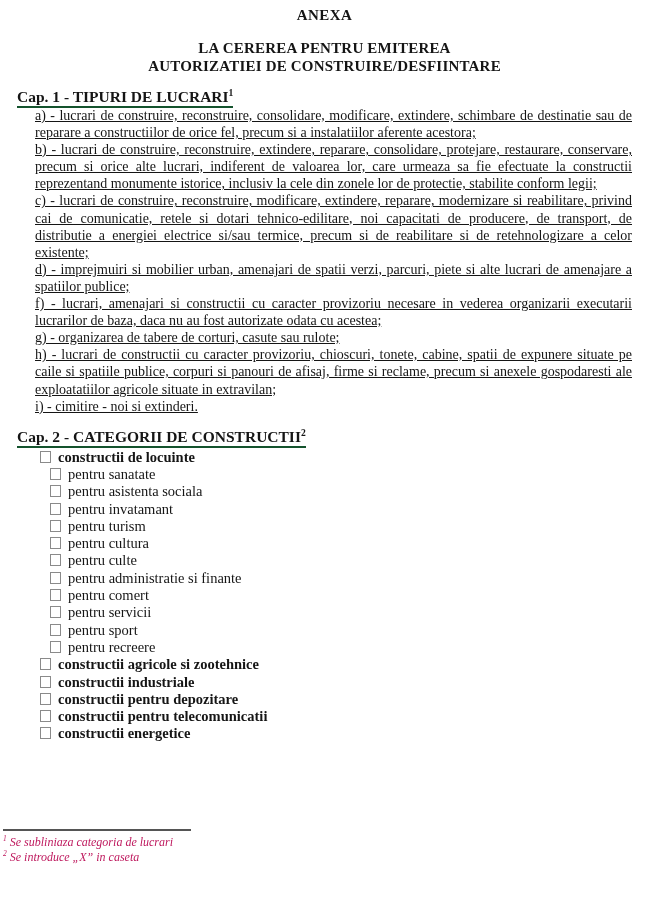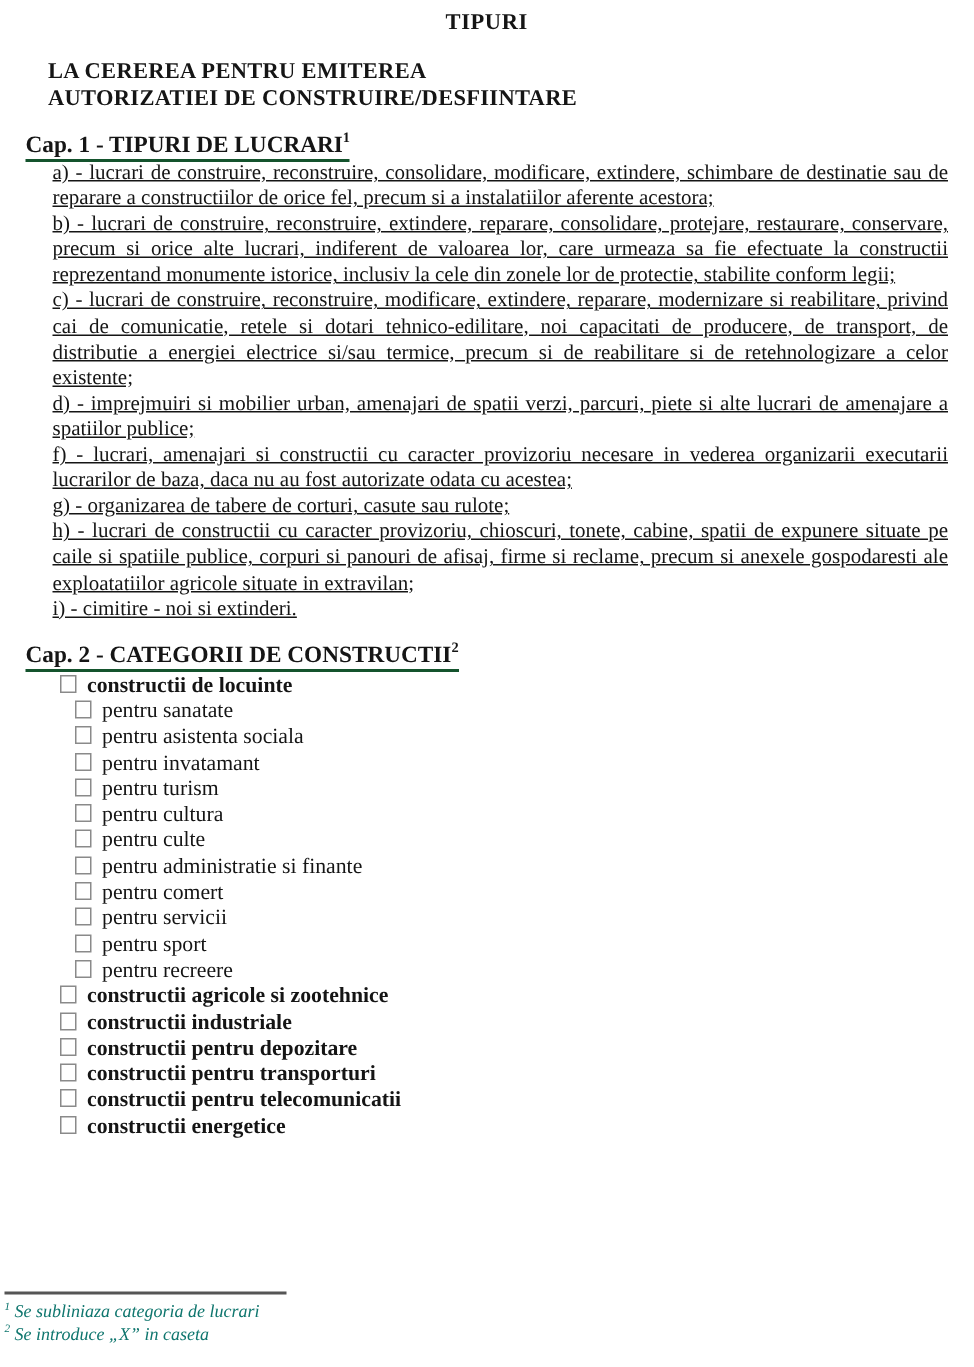--- a/index.html
+++ b/index.html
@@ -13,26 +13,25 @@
     margin:0 auto;
   }
   .doc-title {
     margin:0; padding-top:7px;
     text-align:center;
     font-size:15px; font-weight:bold;
     letter-spacing:0.4px;
   }
   .doc-subtitle {
     margin-top:16px;
-    text-align:left;
+    text-align:center;
     font-weight:bold;
     font-size:15px;
     line-height:17.5px;
     letter-spacing:0.2px;
-    padding-left:32px;
   }
   .chapter-heading {
     margin:13px 0 0 17px;
     font-size:15.5px;
     font-weight:bold;
     line-height:18px;
   }
   .hd-underline { border-bottom:2px solid #14532d; padding-bottom:1px; }
   sup { font-size:62%; vertical-align:super; line-height:0; }
   .paragraphs {
@@ -53,39 +52,39 @@
   .cb {
     display:inline-block;
     width:9px; height:10px;
     border:1px solid #8a8a8a;
     background:#fff;
     margin-right:7px;
     vertical-align:-1px;
   }
   .footnotes {
     position:absolute;
-    left:3px; top:861px;
+    left:3px; top:829px;
     font-size:12px;
     font-style:italic;
     line-height:14.5px;
-    color:#0f766e;
+    color:#be185d;
   }
   .fn-sep {
     width:188px;
     border-top:2px solid #555;
     margin-bottom:4px;
   }
   .fn sup { font-style:italic; }
 </style>
 </head>
 <body>
 
 <div class="page">
 
-  <div class="doc-title">TIPURI</div>
+  <div class="doc-title">ANEXA</div>
 
   <div class="doc-subtitle">
     <div>LA CEREREA PENTRU EMITEREA</div>
     <div>AUTORIZATIEI DE CONSTRUIRE/DESFIINTARE</div>
   </div>
 
   <div class="chapter-heading">
     <span class="hd-underline"><span>Cap. 1 - TIPURI DE LUCRARI</span><sup>1</sup></span>
   </div>
 
@@ -113,21 +112,20 @@
     <div class="cbrow lvl2"><span class="cb"></span><span>pentru cultura</span></div>
     <div class="cbrow lvl2"><span class="cb"></span><span>pentru culte</span></div>
     <div class="cbrow lvl2"><span class="cb"></span><span>pentru administratie si finante</span></div>
     <div class="cbrow lvl2"><span class="cb"></span><span>pentru comert</span></div>
     <div class="cbrow lvl2"><span class="cb"></span><span>pentru servicii</span></div>
     <div class="cbrow lvl2"><span class="cb"></span><span>pentru sport</span></div>
     <div class="cbrow lvl2"><span class="cb"></span><span>pentru recreere</span></div>
     <div class="cbrow lvl1"><span class="cb"></span><span>constructii agricole si zootehnice</span></div>
     <div class="cbrow lvl1"><span class="cb"></span><span>constructii industriale</span></div>
     <div class="cbrow lvl1"><span class="cb"></span><span>constructii pentru depozitare</span></div>
-    <div class="cbrow lvl1"><span class="cb"></span><span>constructii pentru transporturi</span></div>
     <div class="cbrow lvl1"><span class="cb"></span><span>constructii pentru telecomunicatii</span></div>
     <div class="cbrow lvl1"><span class="cb"></span><span>constructii energetice</span></div>
   </div>
 
   <div class="footnotes">
     <div class="fn-sep"></div>
     <div class="fn"><sup>1</sup> <span>Se subliniaza categoria de lucrari</span></div>
     <div class="fn"><sup>2</sup> <span>Se introduce „X” in caseta</span></div>
   </div>
 

